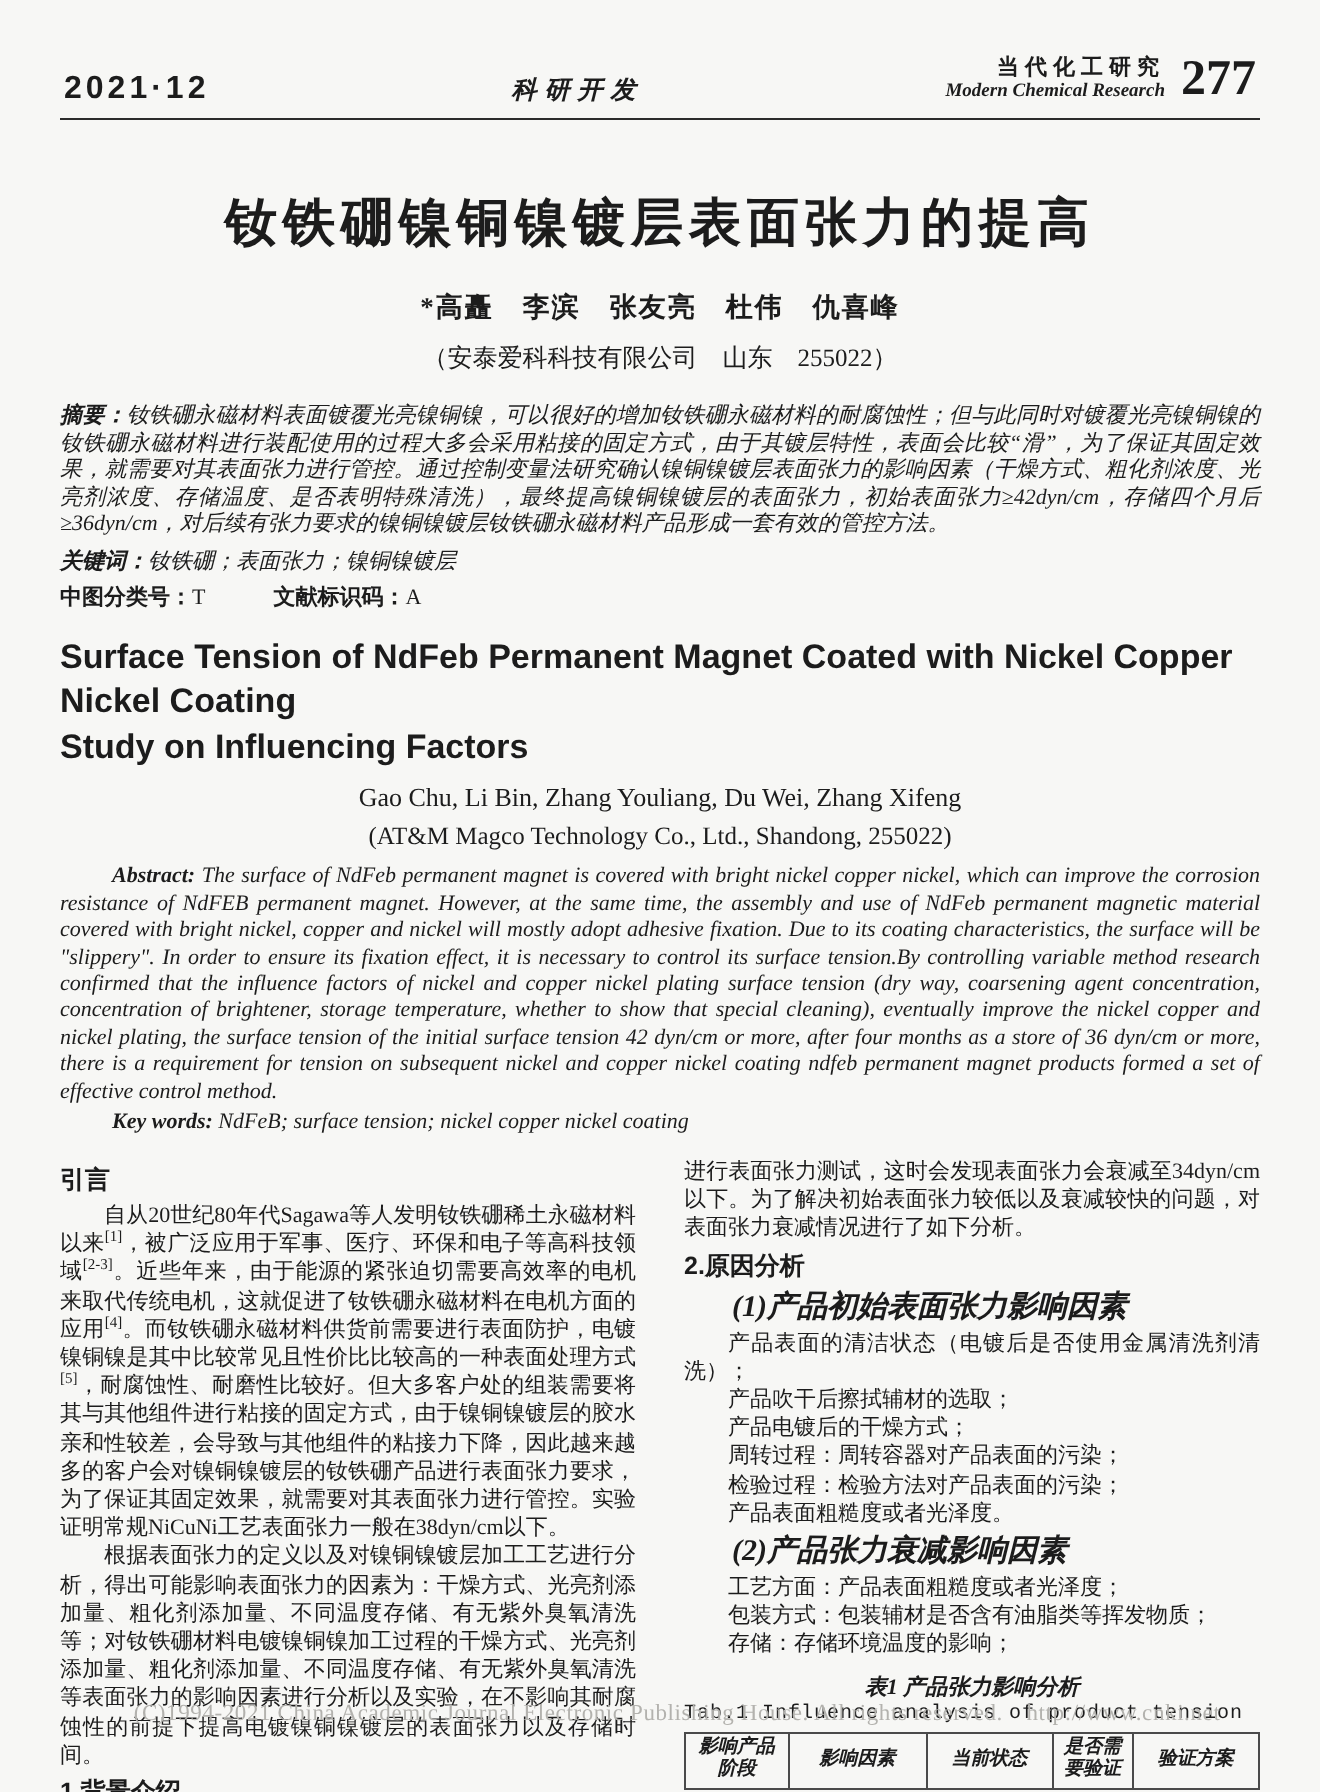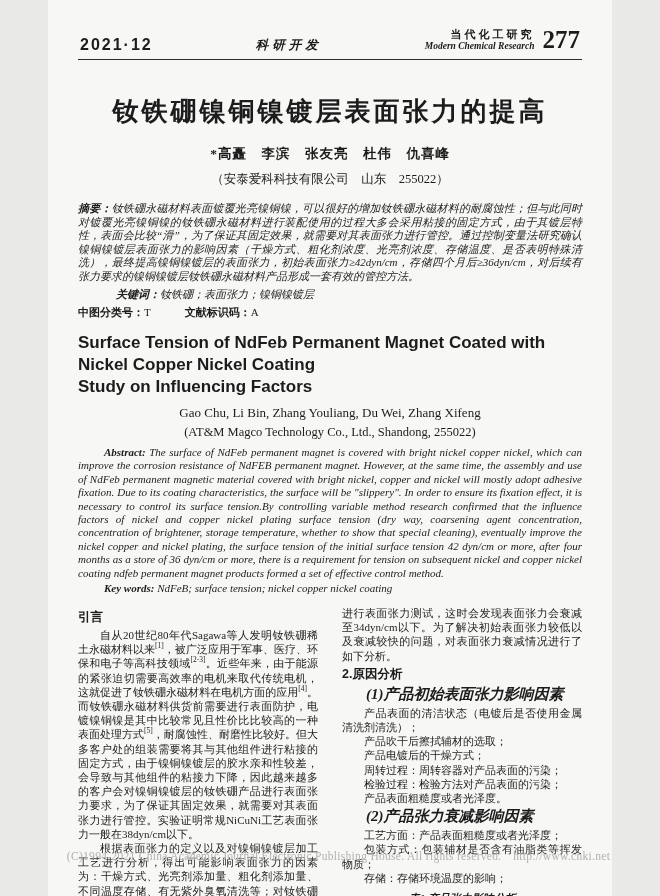--- a/index.html
+++ b/index.html
@@ -1,19 +1,19 @@
 <!DOCTYPE html>
 <html><head>
 <meta charset="utf-8">
 <style>
   * { margin: 0; padding: 0; box-sizing: border-box; }
   html,body { background:#e9e9e7; }
   .page {
     position: relative;
-    width: 564px; height: 896px;
+    width: 660px; height: 896px;
     margin: 0 auto;
     background: #f7f7f5;
     color: #1c1c1c;
     font-family: "Liberation Serif", serif;
     overflow: hidden;
     padding: 26px 30px 12px 30px;
   }
   
   .pg-header { display:flex; align-items:flex-end; justify-content:space-between; padding: 0 2px 3px 2px; }
   .issue { font-family:"Liberation Sans",sans-serif; font-weight:bold; font-size:16px; letter-spacing:2px; }
@@ -24,21 +24,21 @@
   .jen { font-size:9.5px; font-style:italic; font-weight:bold; }
   .pno { font-size:25px; font-weight:bold; font-family:"Liberation Serif",serif; }
   .rule { border:none; border-top:1.5px solid #2b2b2b; margin-top:2px; }
   
   .main-title { text-align:center; font-size:26px; font-weight:bold; letter-spacing:3px; margin-top:34px; font-family:"Liberation Sans",sans-serif; }
   .authors-cn { text-align:center; font-size:13.5px; font-weight:bold; margin-top:16px; letter-spacing:1px; }
   .affil-cn { text-align:center; font-size:12.5px; margin-top:8px; }
   
   .abs-cn { margin-top:14px; font-size:11px; line-height:13.6px; text-align:justify; font-style:italic; }
   .abs-cn .lbl, .kw-cn .lbl { font-weight:bold; font-style:italic; }
-  .kw-cn { font-size:11px; margin-top:3px; font-style:italic;margin-left:38px; }
+  .kw-cn { font-size:11px; margin-top:3px; font-style:italic; }
   .clc { font-size:11px; margin-top:3px; }
   .clc .lbl { font-weight:bold; }
   .clc .gap { display:inline-block; width:34px; }
   
   .en-title { font-weight:bold; font-size:17px; line-height:1.32; margin-top:12px; font-family:"Liberation Sans",sans-serif; }
   .en-authors { text-align:center; font-size:13px; margin-top:6px; }
   .en-affil { text-align:center; font-size:12.5px; margin-top:4px; }
   .abs-en { margin-top:6px; font-size:11px; line-height:13.4px; text-align:justify; font-style:italic; }
   .abs-en .lbl { font-weight:bold; }
   .abs-en .ind1 { display:inline-block; width:26px; }

